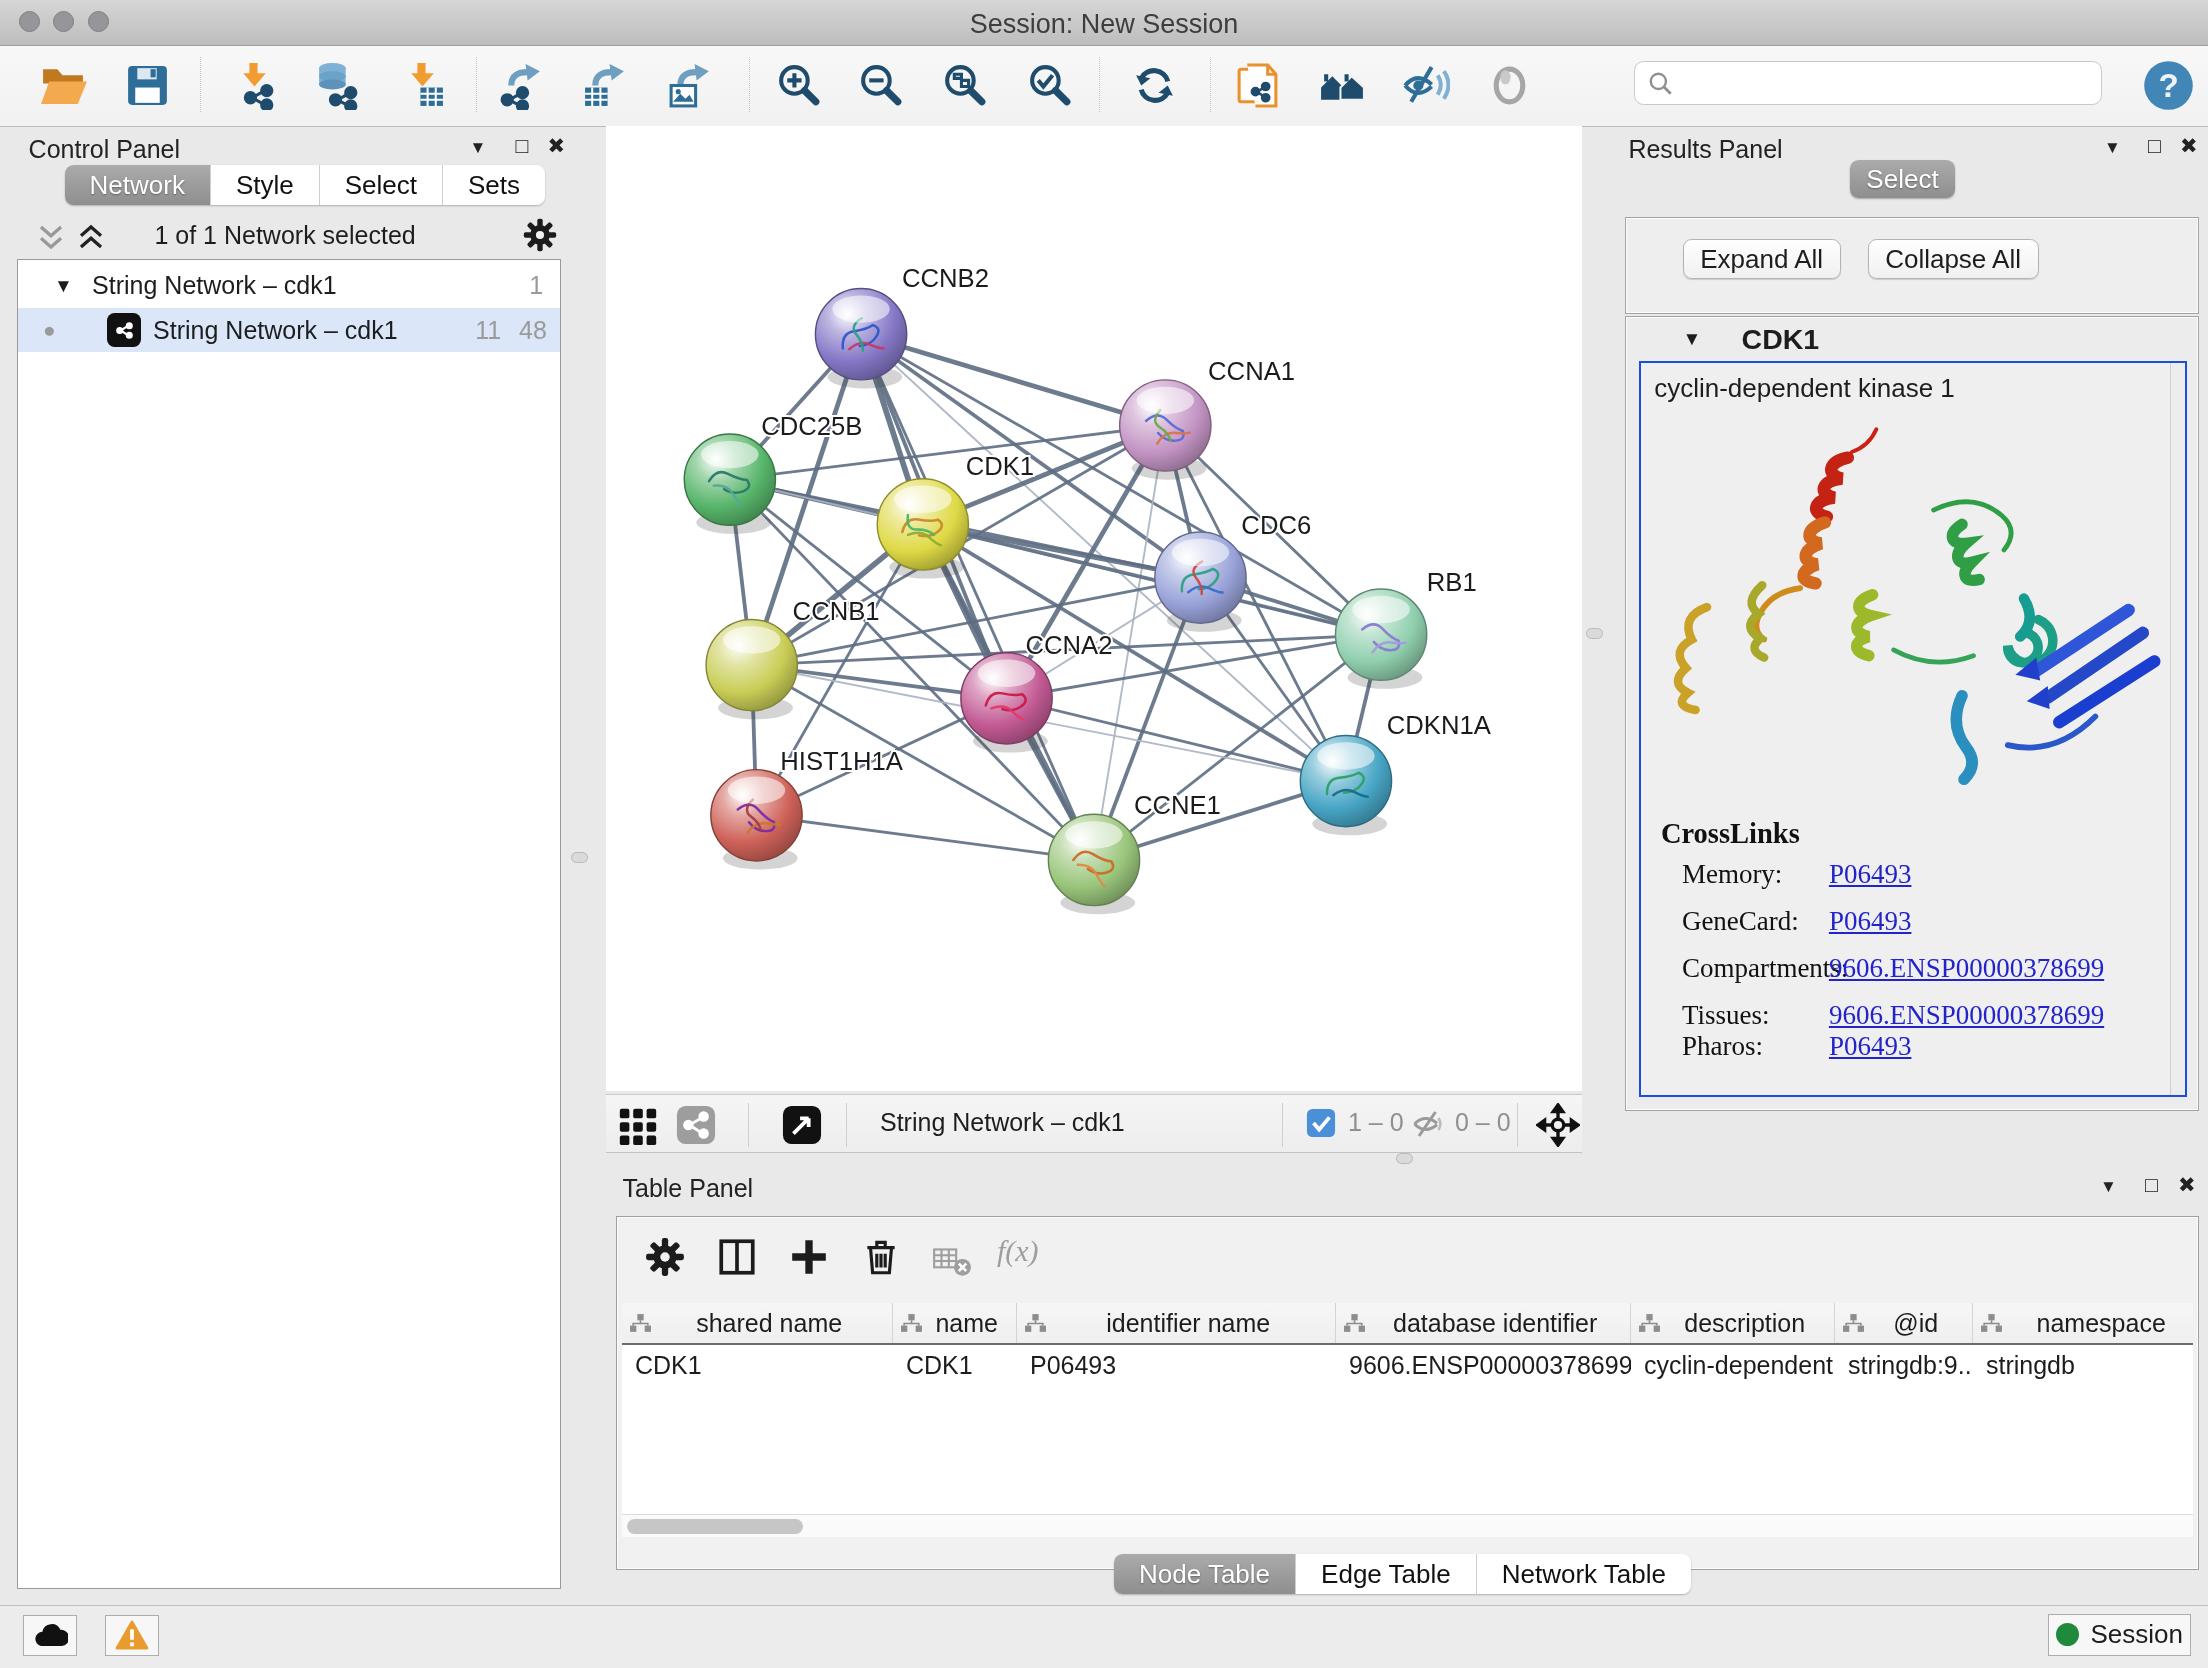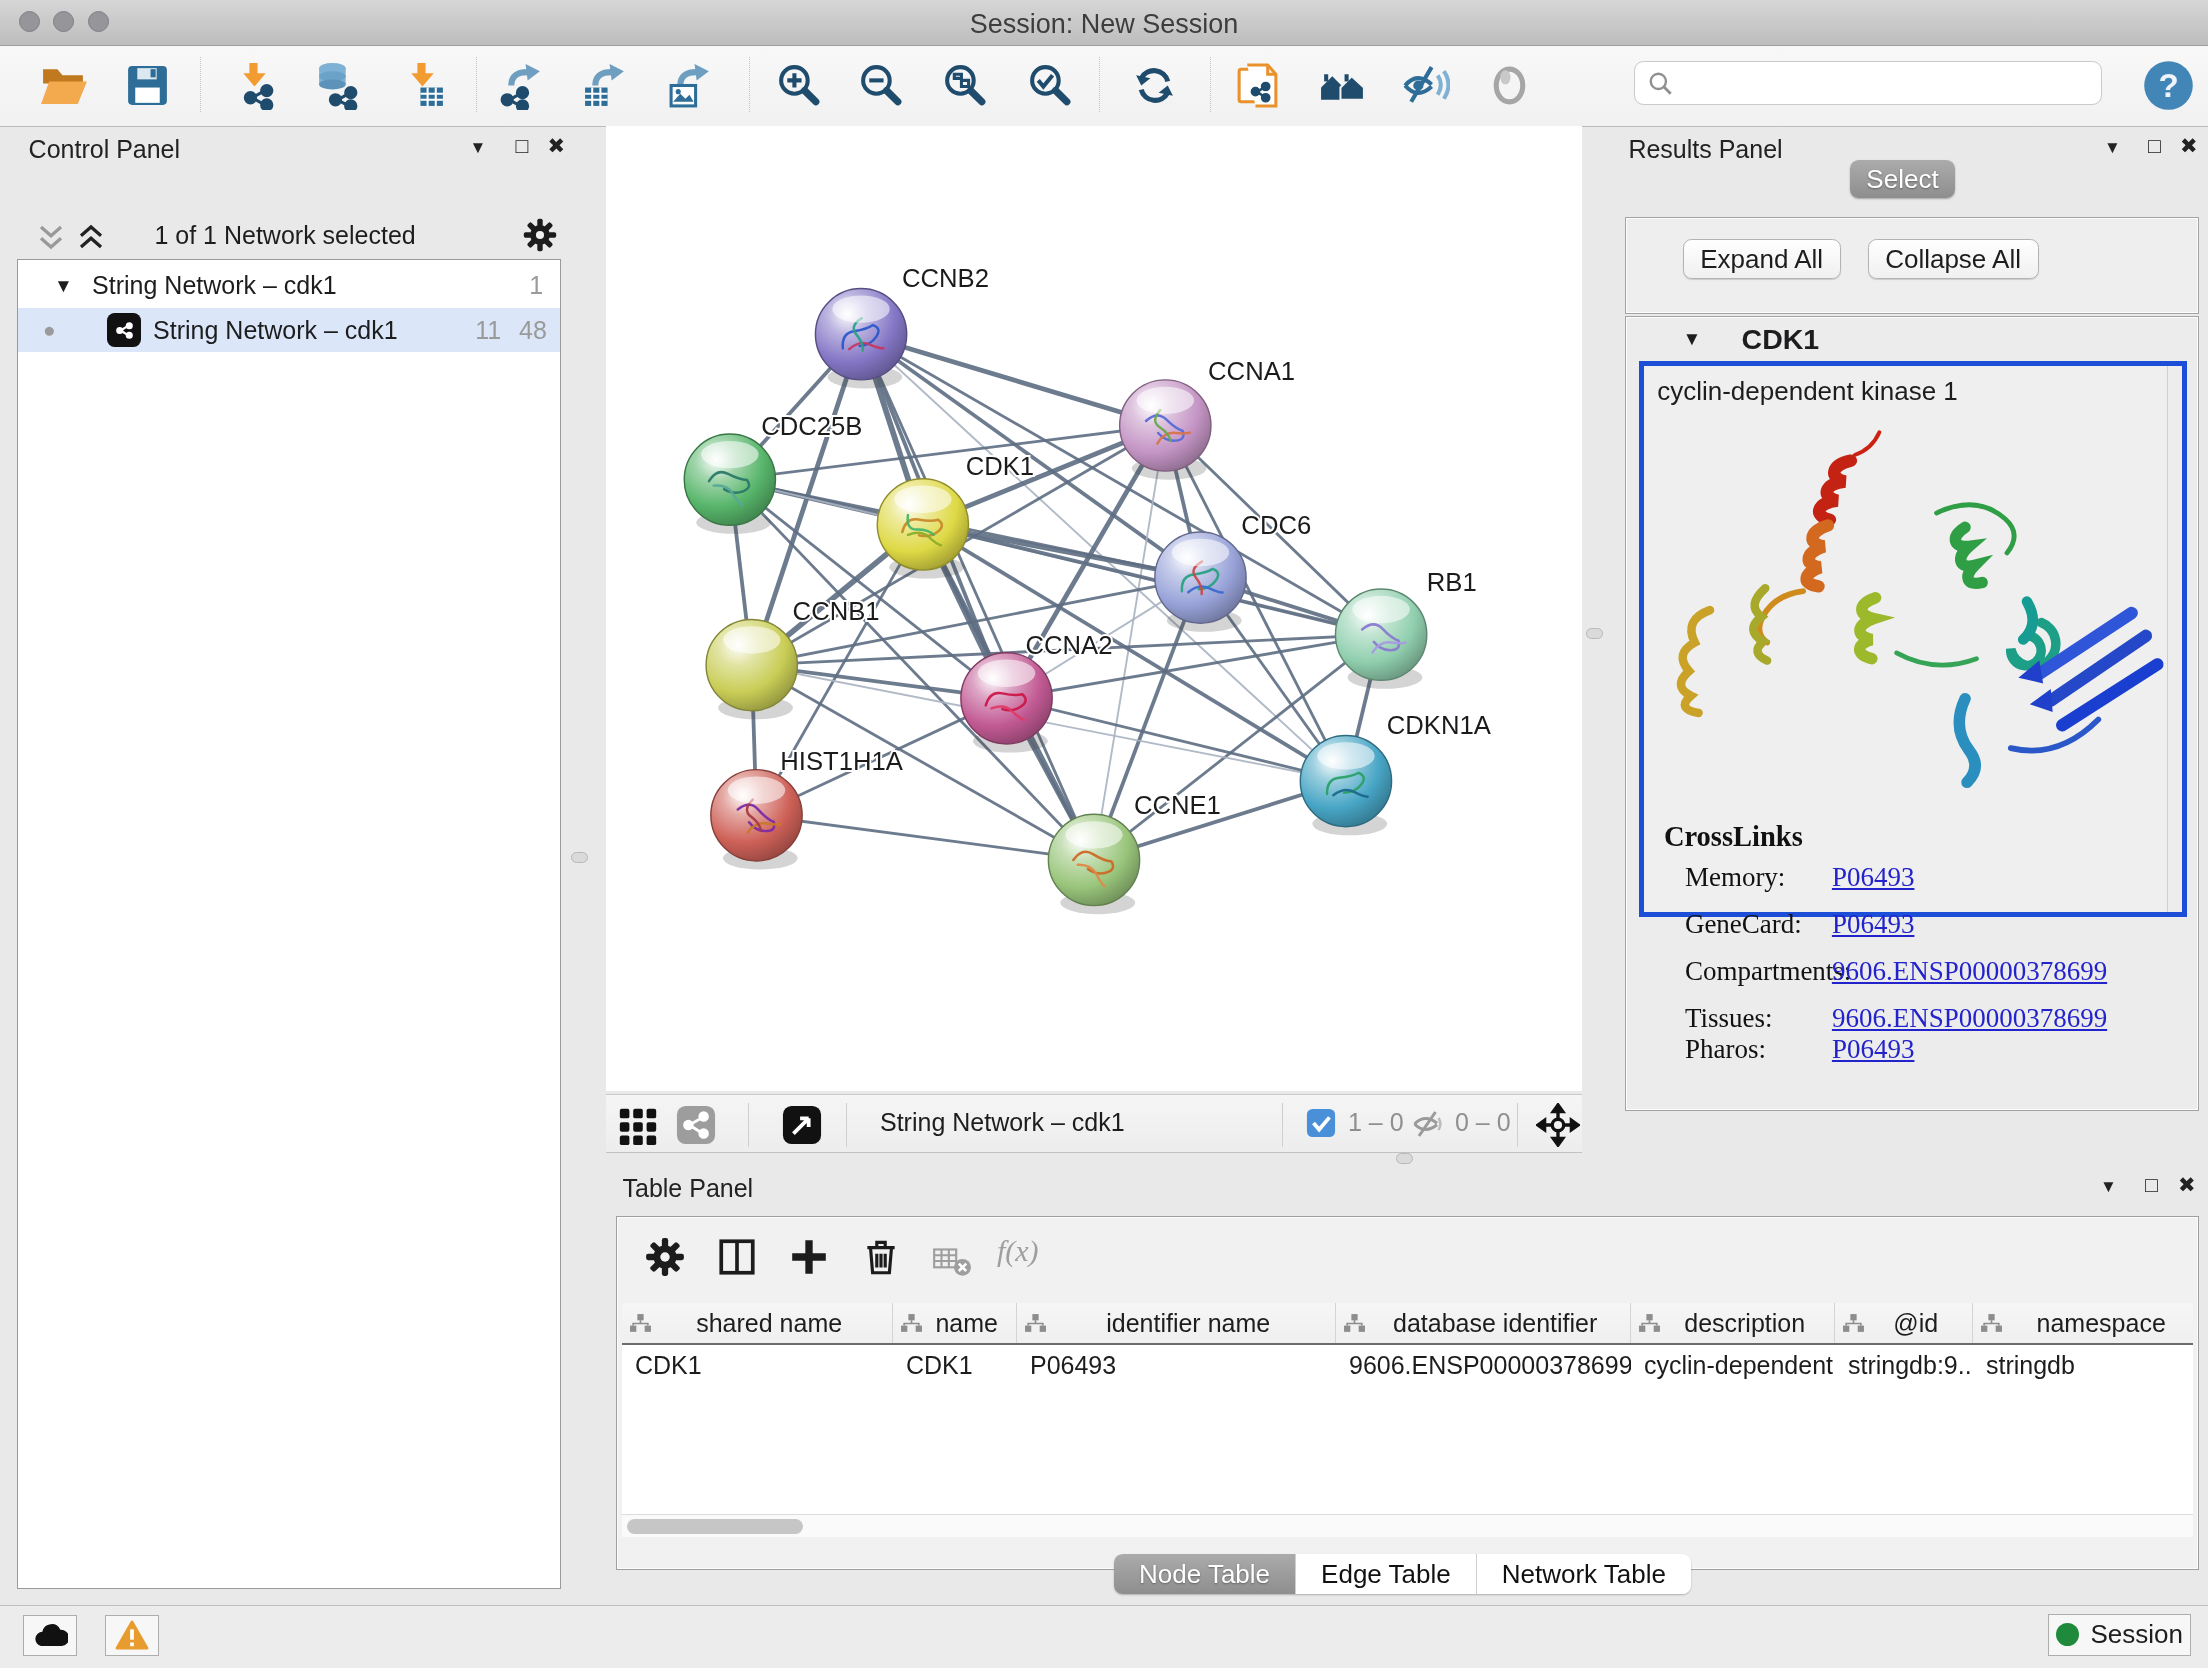--- a/index.html
+++ b/index.html
@@ -262,20 +262,26 @@
         </svg>
     </div>
   </div>
 
   <div class="abs cp">
     <div class="abs panel-title" style="left:21px;top:1.9px">Control Panel</div>
     <div class="abs win-ic" style="left:462px;top:5.7px;font-size:17px">▼</div>
     <div class="abs win-ic" style="left:508px;top:1.9px">□</div>
     <div class="abs win-ic" style="left:540px;top:1.9px">✖</div>
 
+    <div class="abs seg" id="cp-tabs" style="left:57px;top:32px;height:40px">
+        <div class="tab sel">Network</div>
+        <div class="tab">Style</div>
+        <div class="tab">Select</div>
+        <div class="tab">Sets</div>
+      </div>
 
     <div class="abs" style="left:28.5px;top:89px">
       <svg width="30" height="30" viewBox="0 0 24 24">
           <path d="M4 4l8 7 8-7M4 13l8 7 8-7" fill="none" stroke="#999" stroke-width="2.6"></path>
         </svg>
     </div>
     <div class="abs" style="left:68px;top:89px">
       <svg width="30" height="30" viewBox="0 0 24 24">
           <path d="M4 20l8-7 8 7M4 11l8-7 8 7" fill="none" stroke="#222" stroke-width="2.6"></path>
         </svg>
@@ -615,21 +621,21 @@
     <div class="abs stringtab">Select</div>
 
     <div class="abs etched" style="left:7.6px;top:84px;width:574px;height:97px">
       <div class="abs rbtn" style="left:57px;top:21px;width:158px;height:40px">Expand All</div>
       <div class="abs rbtn" style="left:242px;top:21px;width:171px;height:40px">Collapse All</div>
     </div>
 
     <div class="abs etched" style="left:7.6px;top:183px;width:574px;height:795px;background:#ececec">
       <span class="abs" style="left:57px;top:11.4px;font-size:19px">▼</span>
       <span class="abs" style="left:116px;top:5.7px;font-size:28.5px;font-weight:bold">CDK1</span>
-      <div class="abs" style="left:13.3px;top:44px;width:548px;height:556px;border:5px solid #1d4ed8;background:#efefef">
+      <div class="abs" style="left:13.3px;top:44px;width:548px;height:736px;border:2px solid #1d4ed8;background:#efefef">
         <div class="abs" style="left:13.3px;top:9.5px;font-size:26px">cyclin-dependent kinase 1</div>
 
         <svg class="abs" style="left:7.6px;top:49px" width="533" height="395" viewBox="0 0 560 415">
           <g fill="none" stroke-linecap="round">
             <path d="M240 18q-8 18 -26 24" stroke="#cc2214" stroke-width="4"></path>
             <path d="M210 48 c-20 4 -24 18 -6 22 c-22 2 -26 16 -8 20 c-22 2 -26 16 -8 20" stroke="#c42314" stroke-width="13"></path>
             <path d="M186 116 c-20 6 -22 20 -4 22 c-20 6 -22 20 -4 22 c-18 6 -20 18 -2 20" stroke="#d2691e" stroke-width="13"></path>
             <path d="M160 185 q-30 4 -42 26 q-10 18 4 28" stroke="#cf8c1c" stroke-width="6"></path>
             <path d="M62 205 q-28 10 -16 34 q-22 12 -6 30 q-18 16 2 26 q-16 14 8 18" stroke="#c9a227" stroke-width="9"></path>
             <path d="M120 182 q-20 18 -4 30 q-18 14 2 26 q-14 12 4 20" stroke="#a8a82a" stroke-width="9"></path>

